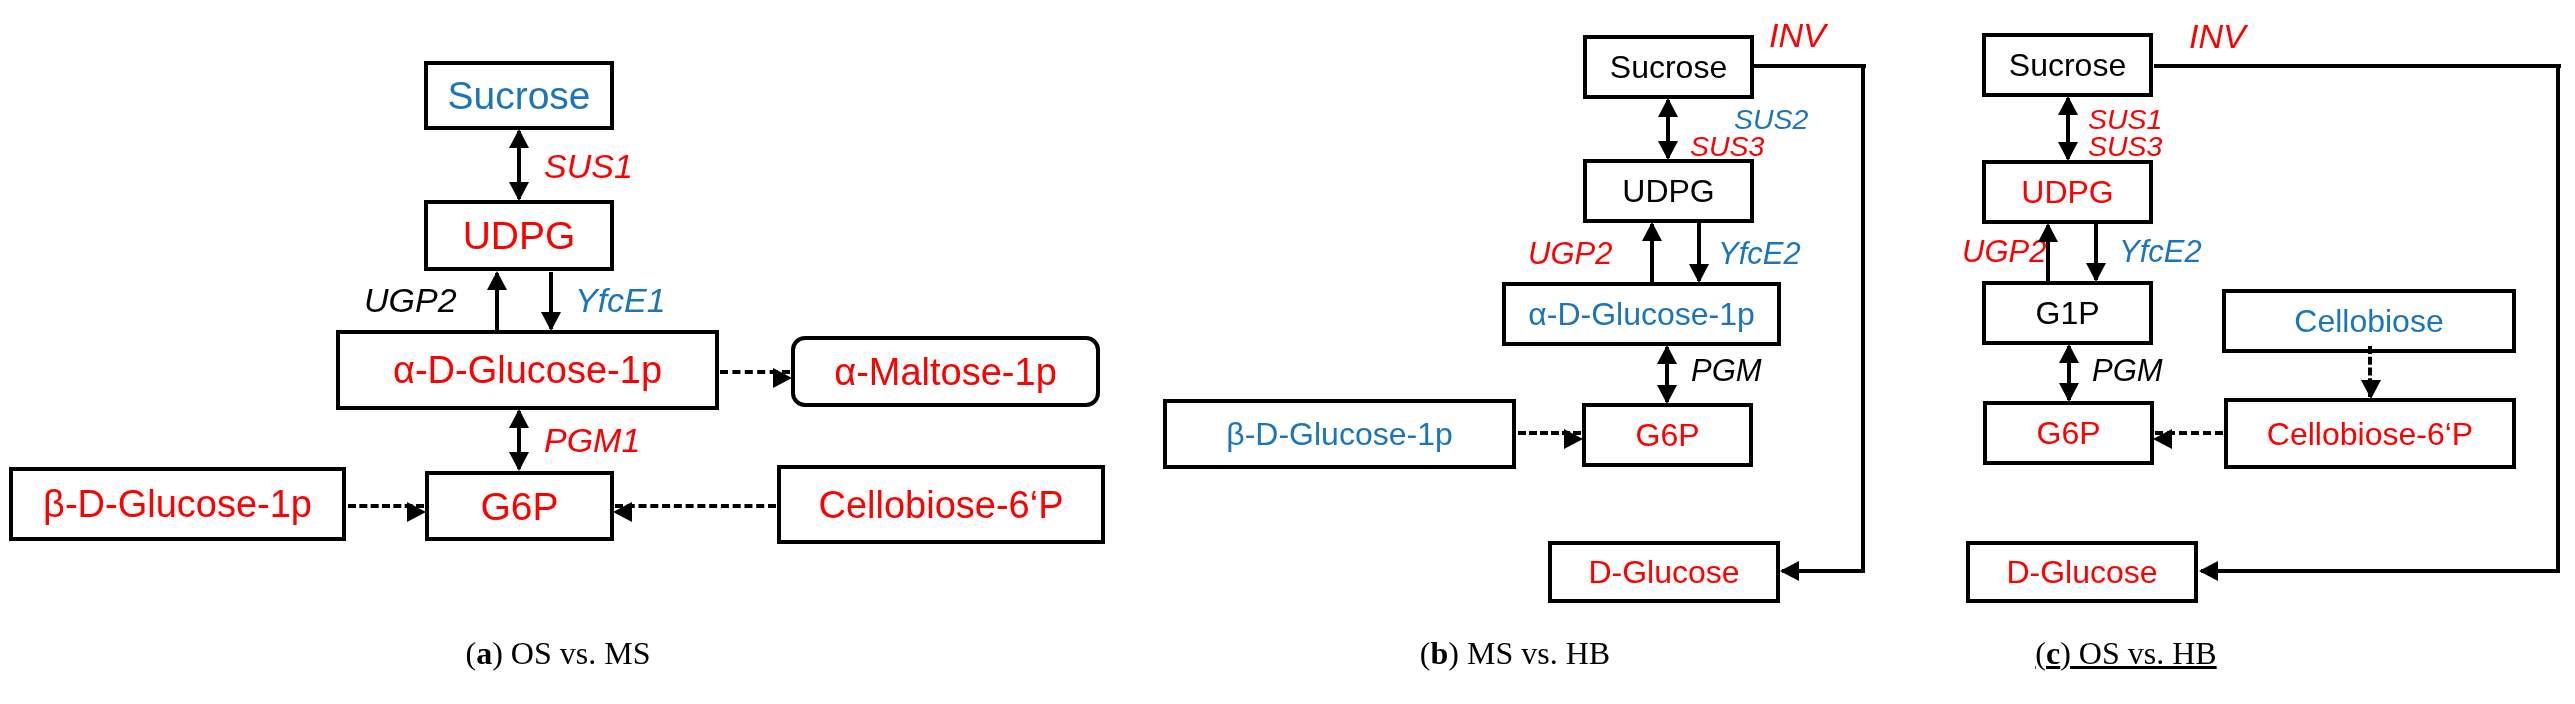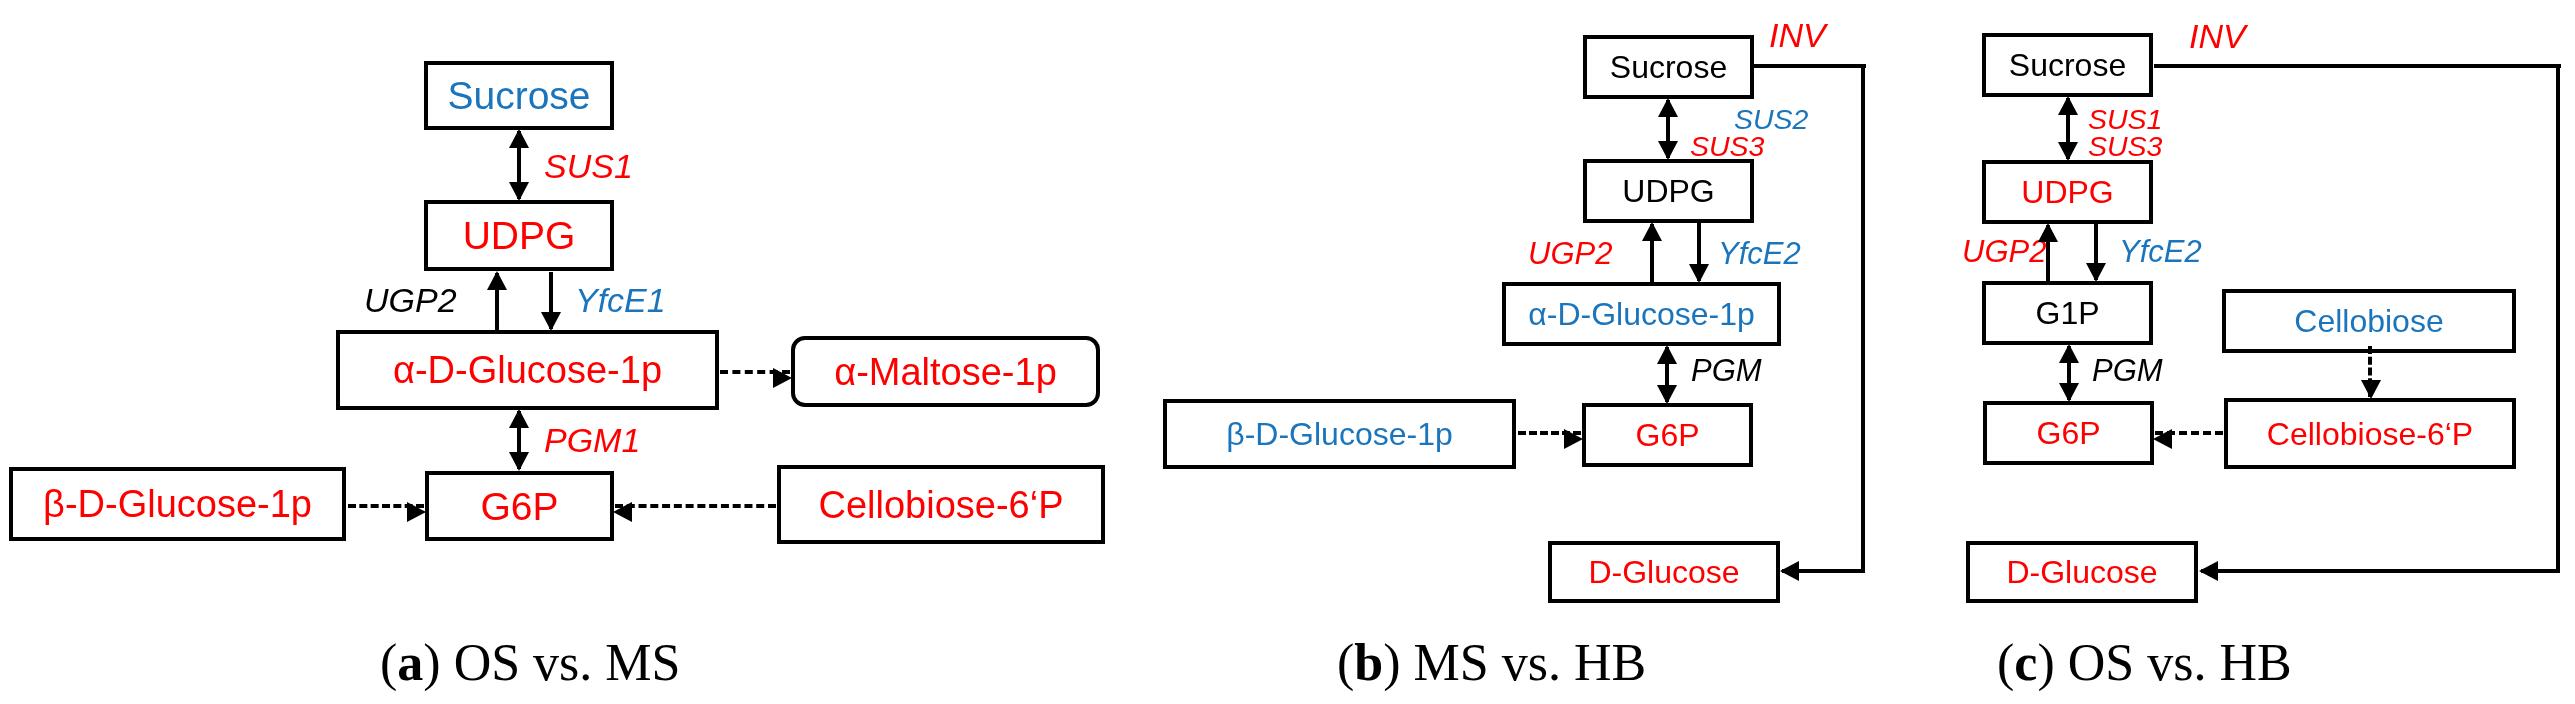--- a/index.html
+++ b/index.html
@@ -26,22 +26,22 @@
   .a-up::before{content:"";position:absolute;left:-8.3px;top:-2.4px;
     border-left:10px solid transparent;border-right:10px solid transparent;border-bottom:19px solid #000;}
   .a-down::after{content:"";position:absolute;left:-8.3px;bottom:-2.4px;
     border-left:10px solid transparent;border-right:10px solid transparent;border-top:19px solid #000;}
   .a-left::before{content:"";position:absolute;top:-8.3px;left:-2.4px;
     border-top:10px solid transparent;border-bottom:10px solid transparent;border-right:19px solid #000;}
   .a-right::after{content:"";position:absolute;top:-8.3px;right:-2.4px;
     border-top:10px solid transparent;border-bottom:10px solid transparent;border-left:19px solid #000;}
   .dash-h.a-left::before,.dash-h.a-right::after{top:-6.5px;}
   .dash-v.a-down::after{left:-10.7px;}
-  .caption{position:absolute;font-family:"Liberation Serif",serif;font-size:52px;
-           color:#000;text-align:left;line-height:1;white-space:nowrap;}
+  .caption{position:absolute;font-family:"Liberation Serif",serif;font-size:32px;
+           color:#000;text-align:center;line-height:1;white-space:nowrap;}
   .caption b{font-weight:bold;}
 </style>
 </head>
 <body>
 
 <div id="canvas">
 
   <div>
     <div class="node fa-big c-blue" style="left:424px;top:61px;width:190px;height:69px;">Sucrose</div>
 
@@ -139,19 +139,19 @@
     <div class="node fb c-red" style="left:1983px;top:401px;width:171px;height:64px;">G6P</div>
 
     <div class="node fb c-blue" style="left:2222px;top:281px;width:294px;height:64px;margin-top:8px;">Cellobiose</div>
     <div class="arr dash-v a-down" style="left:2368px;top:346px;height:51px;"></div>
 
     <div class="node fb c-red" style="left:2224px;top:398px;width:292px;height:71px;">Cellobiose-6‘P</div>
     <div class="arr dash-h a-left" style="left:2155px;top:431px;width:68px;"></div>
 
     <div class="node fb c-red" style="left:1966px;top:541px;width:232px;height:62px;">D-Glucose</div>
 
-    <div class="caption" style="left:1997px;top:637px;width:356px;">
+    <div class="caption" style="left:1948px;top:637px;width:356px;text-decoration:underline;">
       <span>(</span><b>c</b><span>) OS vs. HB</span>
     </div>
   </div>
 
 </div>
 
 
 </body></html>

